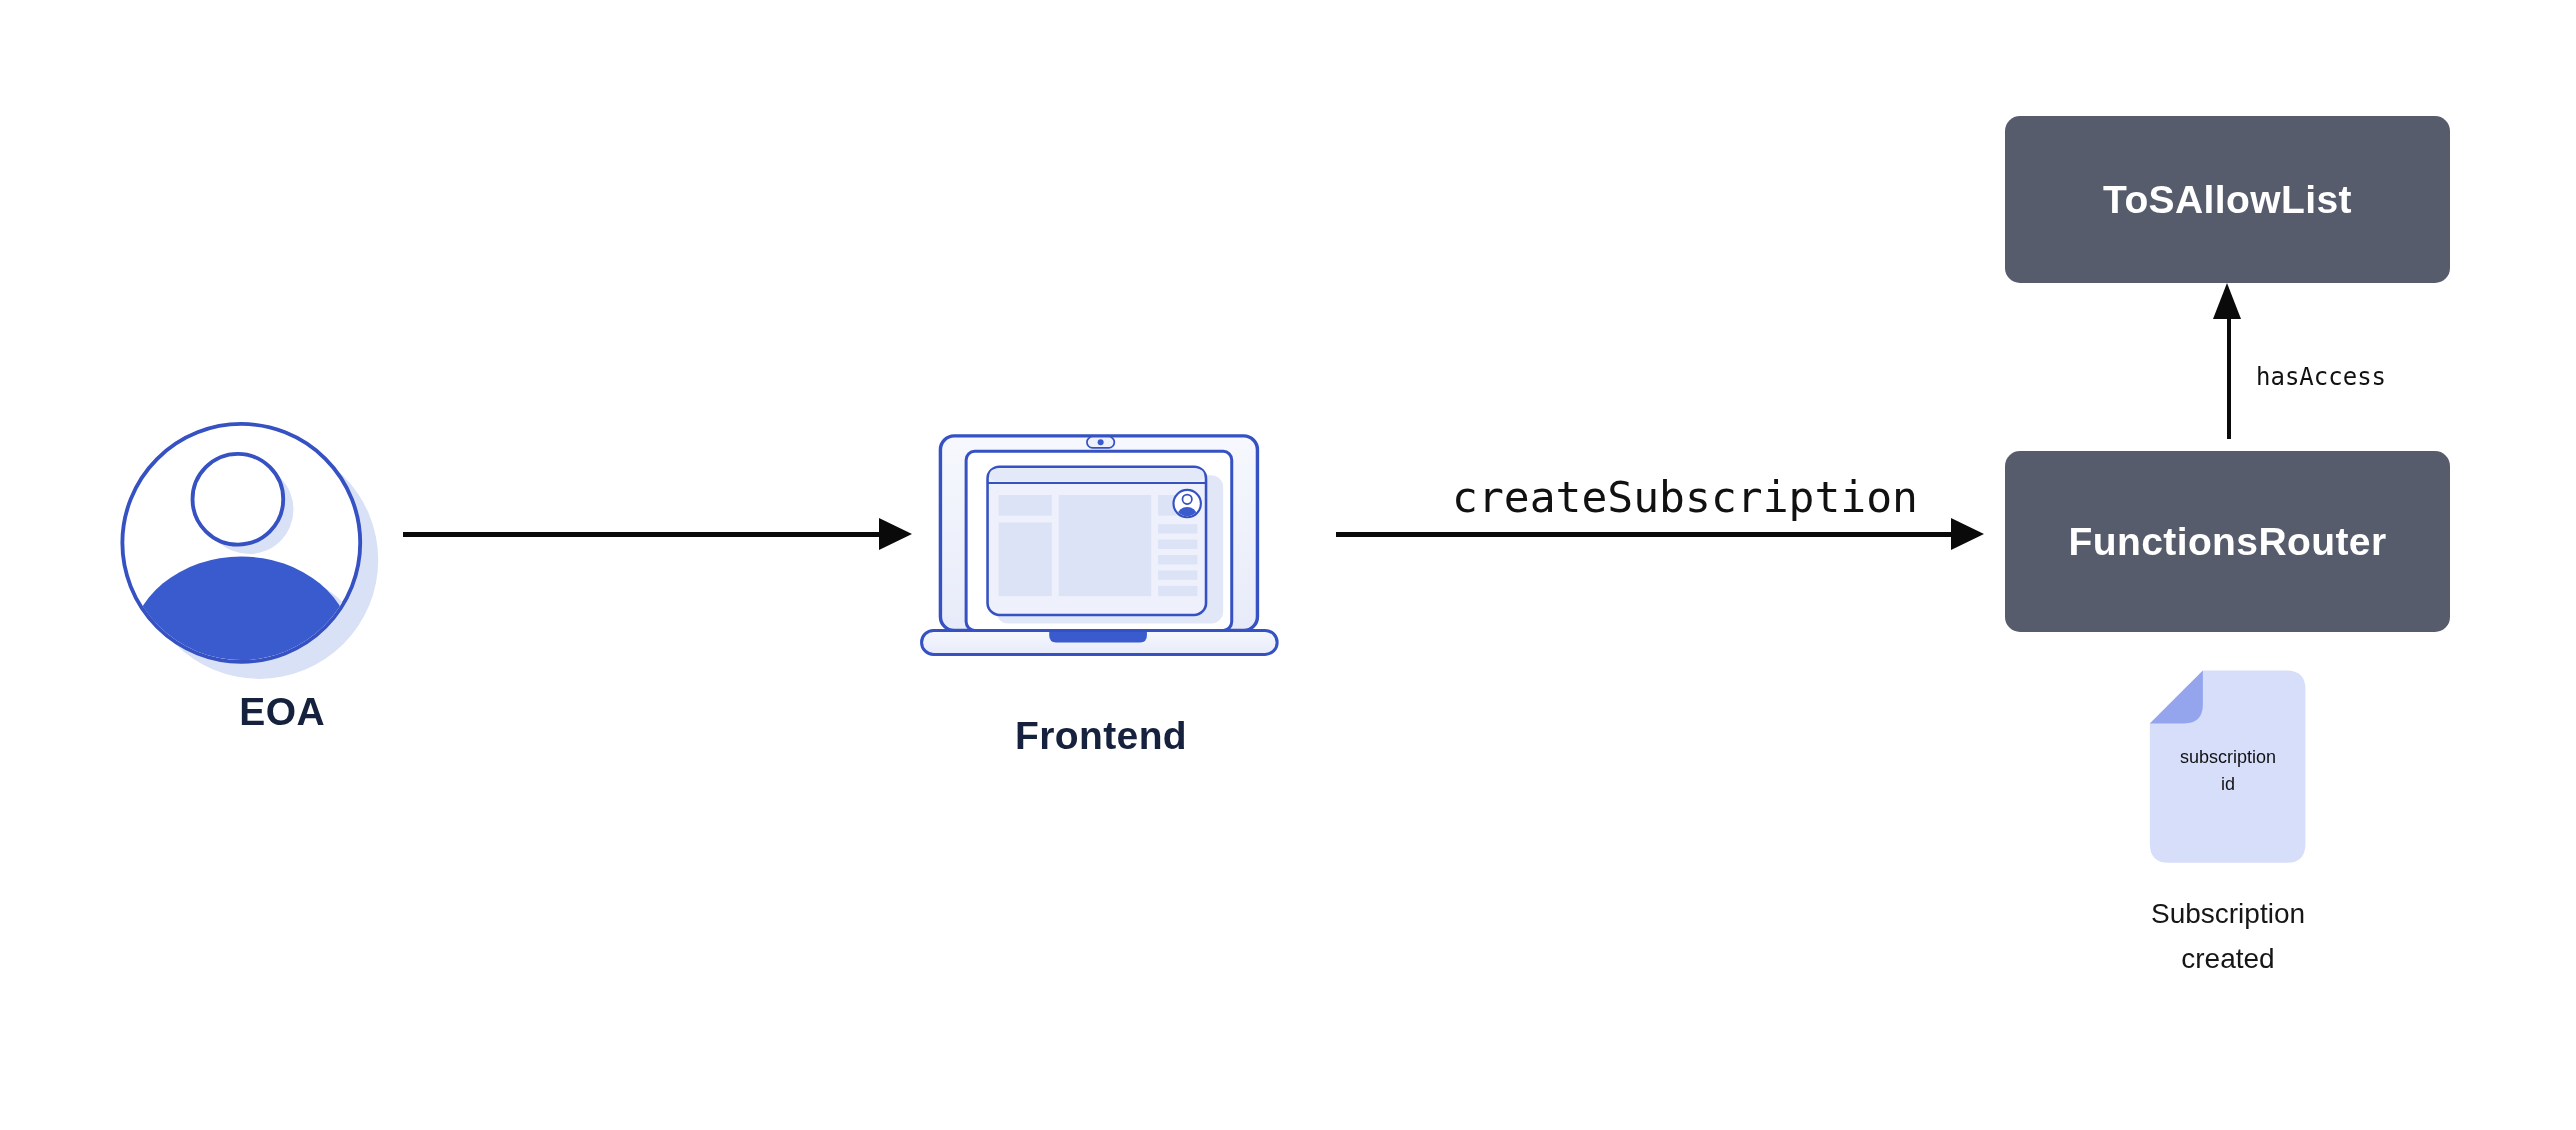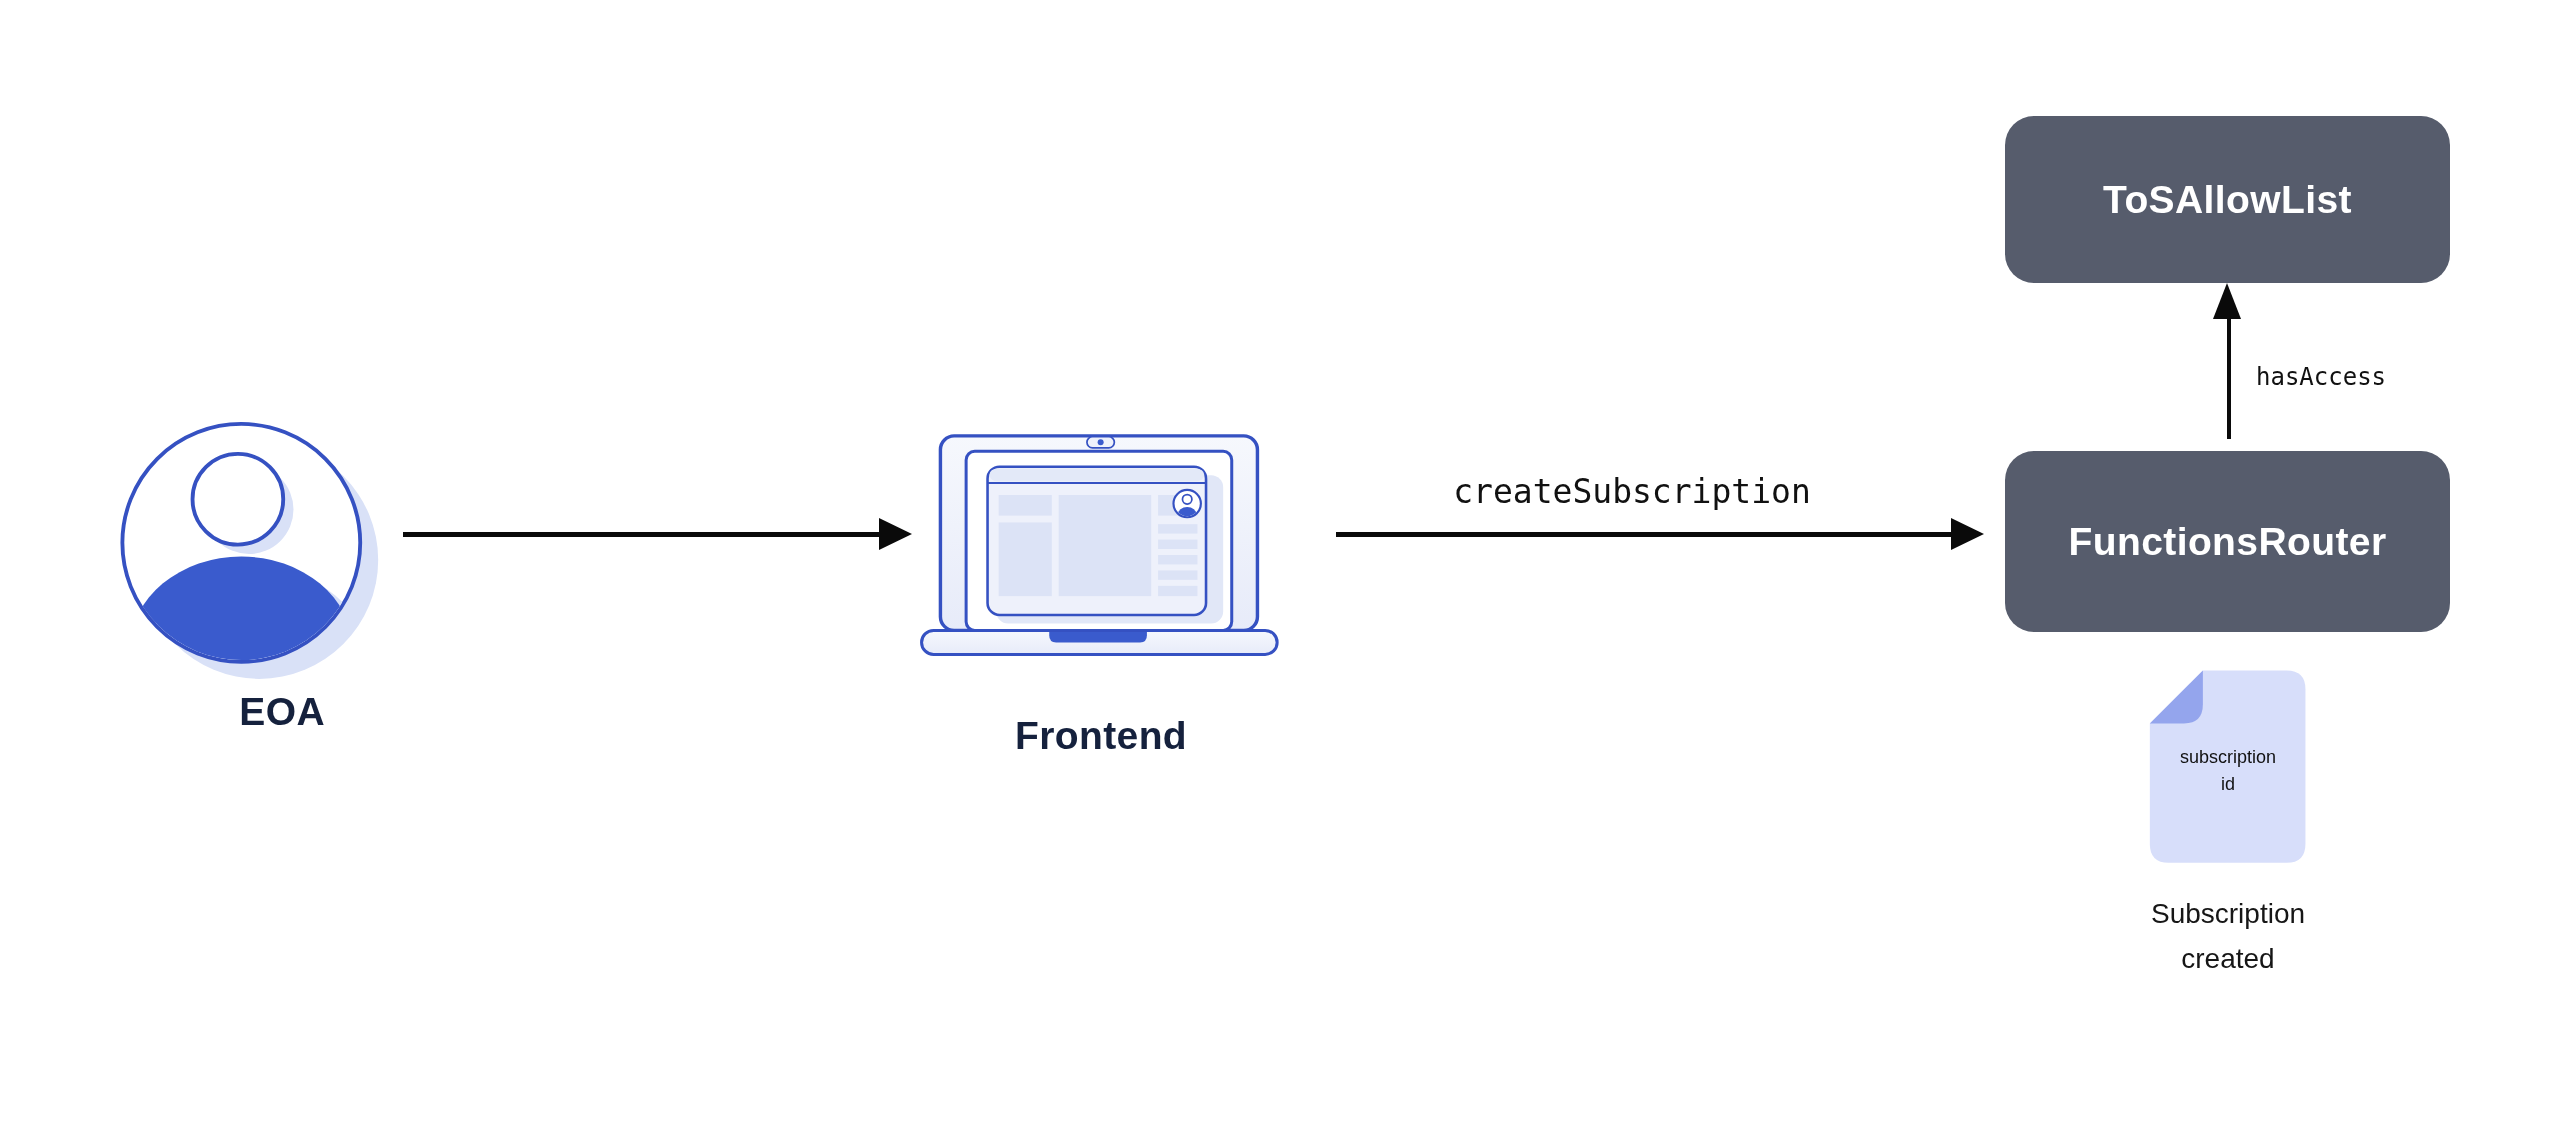--- a/index.html
+++ b/index.html
@@ -5,21 +5,21 @@
   html,body{margin:0;padding:0;background:#ffffff;}
   .canvas{
     position:relative;width:2576px;height:1131px;background:#ffffff;overflow:hidden;
     font-family:"Liberation Sans",sans-serif;
   }
   .node-label{
     position:absolute;font-weight:bold;font-size:39px;letter-spacing:0.4px;
     color:var(--label-navy,#15213d);text-align:center;
   }
   .contract-box{
-    position:absolute;width:445px;border-radius:29px;
+    position:absolute;width:445px;border-radius:15px;
     background:var(--contract-box,#565c6c);
     display:flex;align-items:center;justify-content:center;
     color:var(--box-text,#ffffff);font-weight:bold;font-size:39px;letter-spacing:0.4px;
   }
   .mono-label{
     position:absolute;font-family:"DejaVu Sans Mono",monospace;
     color:var(--text-black,#111111);white-space:nowrap;
   }
   .arrow-line{position:absolute;background:var(--arrow-black,#0a0a0a);}
   .arrow-head-right{
@@ -99,21 +99,21 @@
       </clipPath>
     <g clip-path="url(#miniAvClip)">
       <ellipse cx="320" cy="101" rx="11" ry="9" fill="var(--accent-blue,#3a5bcd)"></ellipse>
     </g>
     <circle cx="320" cy="83" r="5.5" fill="#ffffff" stroke="var(--accent-blue-stroke,#3551c2)" stroke-width="2"></circle>
     <rect x="10" y="236" width="415" height="28" rx="14" fill="url(#shellGrad)" stroke="var(--accent-blue-stroke,#3551c2)" stroke-width="3.5"></rect>
     <path d="M159 238 h114 v4 q0 8 -8 8 h-98 q-8 0 -8 -8 z" fill="var(--accent-blue,#3a5bcd)"></path>
   </svg>
   <div class="node-label" style="left:998px;top:714px;width:206px;">Frontend</div>
 
-  <div class="mono-label" style="left:1452px;top:472px;width:360px;font-size:33px;text-align:center;">createSubscription</div>
+  <div class="mono-label" style="left:1452px;top:472px;width:360px;font-size:43px;text-align:center;">createSubscription</div>
   <div>
     <div class="arrow-line" style="left:1336px;top:532px;width:615px;height:5.1px;"></div>
     <div class="arrow-head-right" style="left:1951px;top:518px;"></div>
   </div>
 
   <div class="contract-box" style="left:2005px;top:116px;height:167px;">
     <span>ToSAllowList</span>
   </div>
 
   <div>

